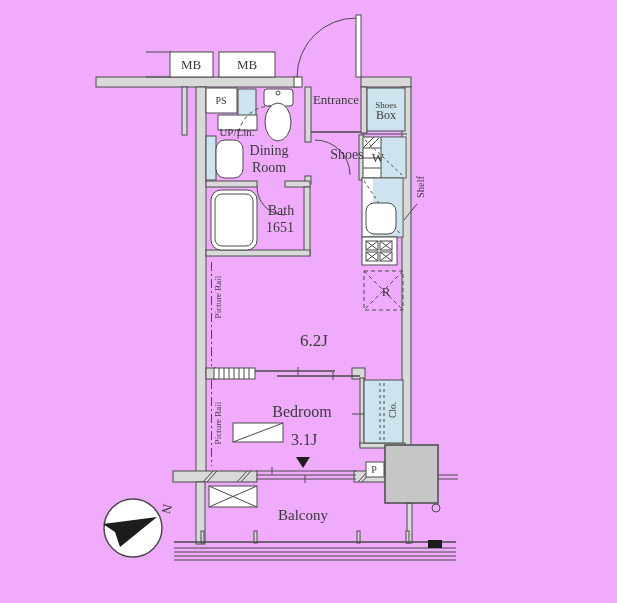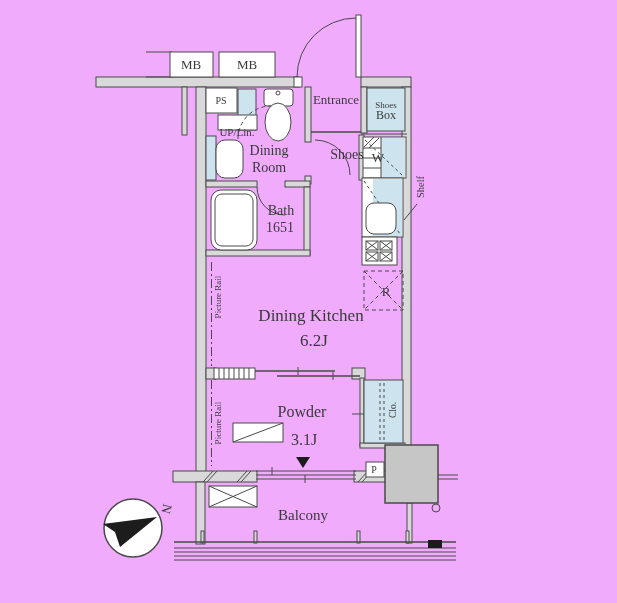--- a/index.html
+++ b/index.html
@@ -239,23 +239,22 @@
 <div class="lbl" style="left:336px;top:99px;font-size:13px;text-align:center;">Entrance</div>
 <div class="lbl" style="left:386px;top:105px;font-size:9px;">Shoes</div>
 <div class="lbl" style="left:386px;top:115px;font-size:12px;">Box</div>
 <div class="lbl" style="left:347px;top:155px;font-size:14px;">Shoes</div>
 <div class="lbl" style="left:378px;top:157px;font-size:13px;">W</div>
 <div class="lbl vert" style="left:421px;top:187px;font-size:10.5px;">Shelf</div>
 <div class="lbl" style="left:281px;top:211px;font-size:14px;">Bath</div>
 <div class="lbl" style="left:280px;top:228px;font-size:14px;">1651</div>
 <div class="lbl vert" style="left:218px;top:297px;font-size:9px;">Picture Rail</div>
 <div class="lbl vert" style="left:218px;top:423px;font-size:9px;">Picture Rail</div>
-<div class="lbl" style="left:311px;top:315px;font-size:17px;">Dining Kitchen</div>
 <div class="lbl" style="left:314px;top:340px;font-size:17px;">6.2J</div>
 <div class="lbl" style="left:386px;top:291px;font-size:13px;">R</div>
-<div class="lbl" style="left:302px;top:412px;font-size:16px;">Powder</div>
+<div class="lbl" style="left:302px;top:412px;font-size:16px;">Bedroom</div>
 <div class="lbl" style="left:304px;top:440px;font-size:16px;">3.1J</div>
 <div class="lbl vert" style="left:394px;top:410px;font-size:9.5px;">Clo.</div>
 <div class="lbl" style="left:374px;top:470px;font-size:10px;">P</div>
 <div class="lbl" style="left:303px;top:515px;font-size:15px;">Balcony</div>
 <div class="lbl north" style="left:167px;top:509px;font-size:13px;">N</div>
 
 </div>
 
 </body></html>

